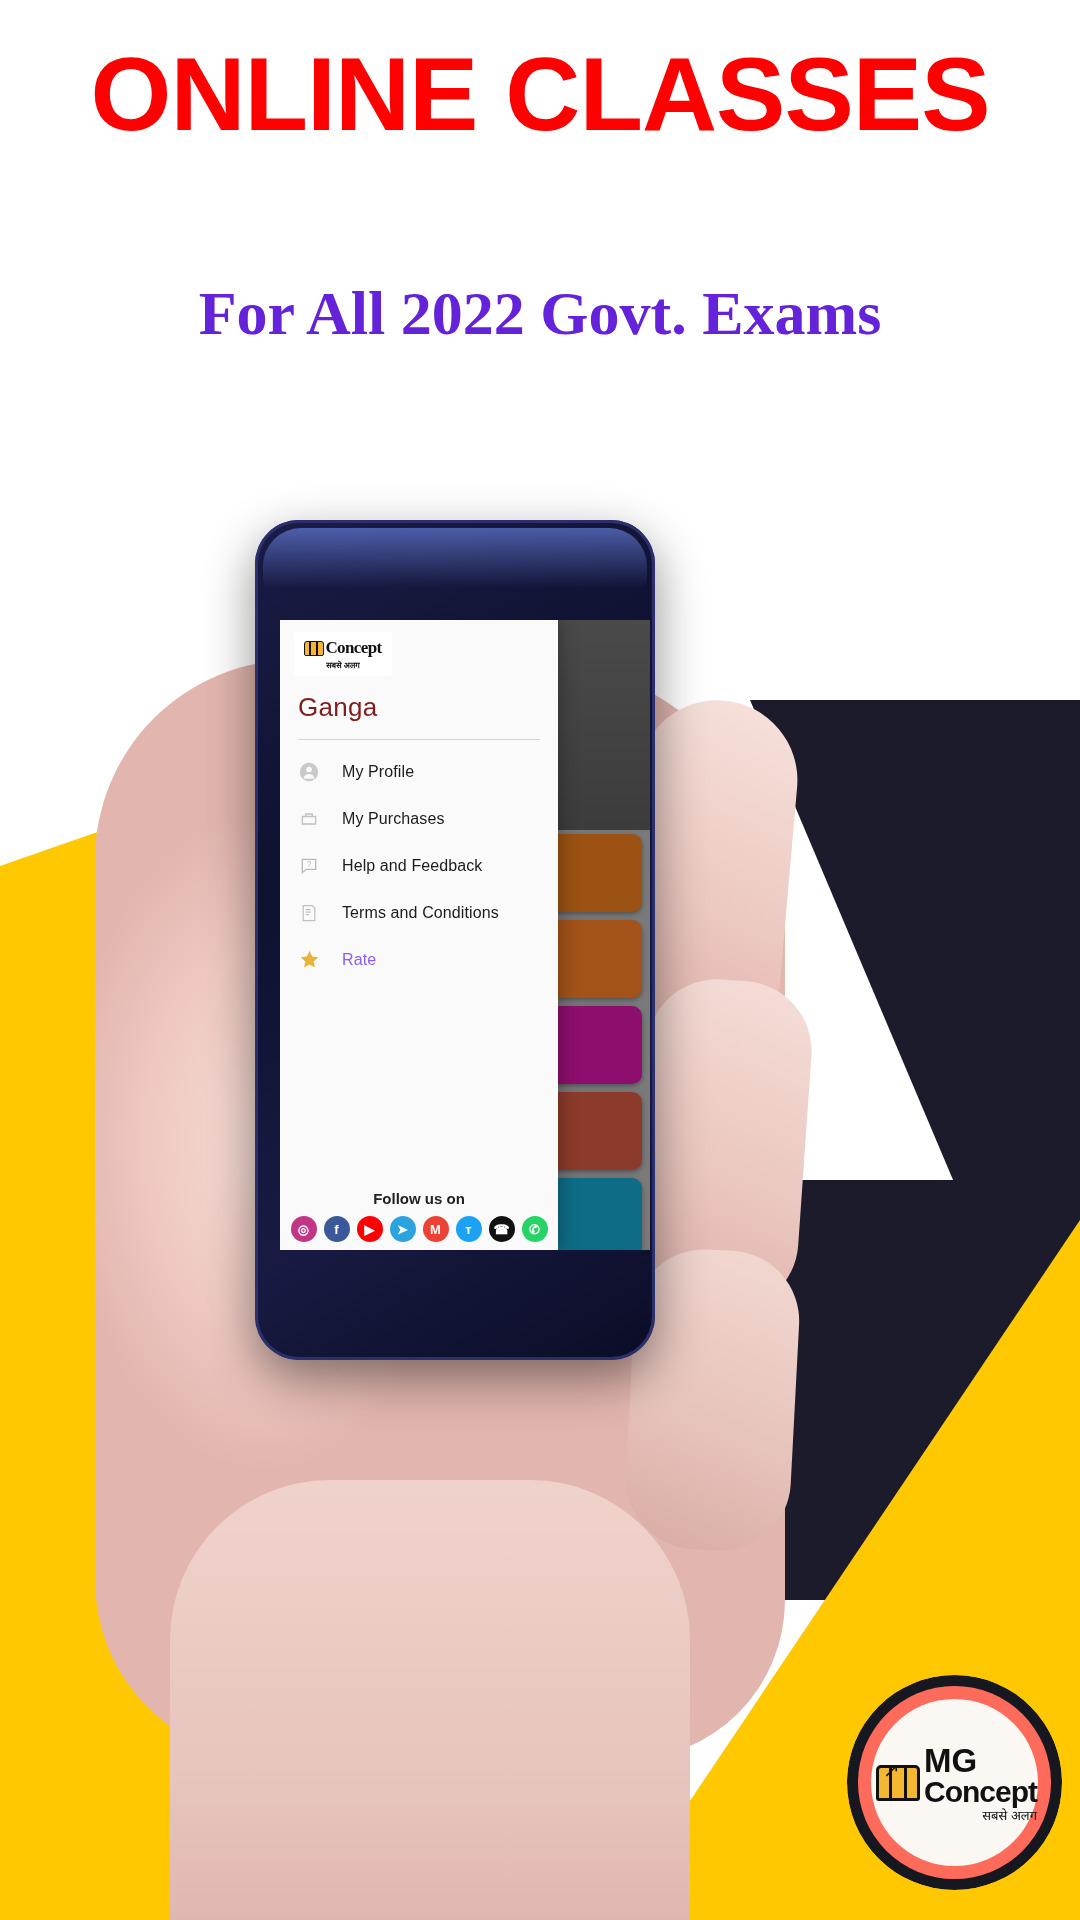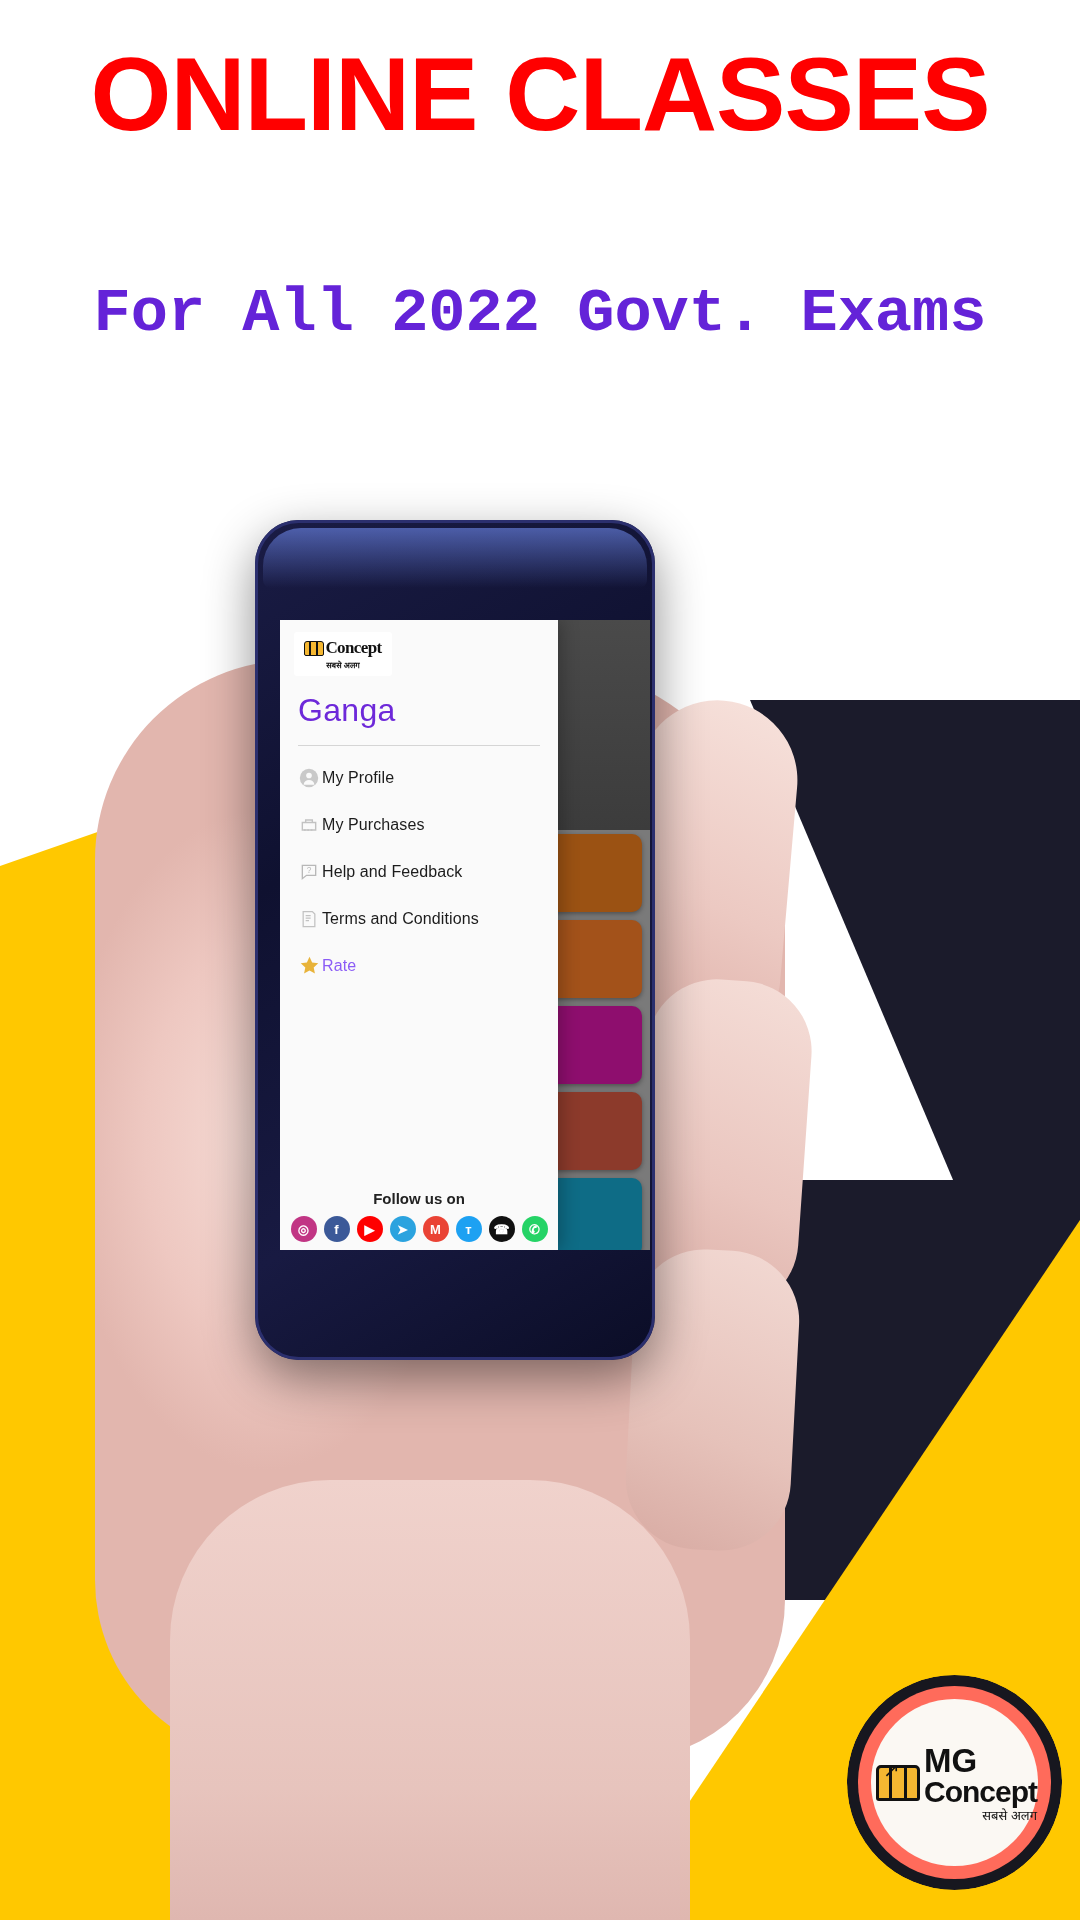--- a/index.html
+++ b/index.html
@@ -45,21 +45,21 @@
     line-height:1.05;
     font-family:"Liberation Sans", sans-serif;
   }
   .subheadline {
     position:absolute; z-index:6; left:0; right:0; top:278px;
     text-align:center;
     color:#6423D8;
     font-size:62px;
     font-weight:bold;
     letter-spacing:0px;
-    font-family:Liberation Mono, monospace;
+    font-family:Liberation Serif, serif;
   }
 
   
   .scene { position:absolute; inset:0; z-index:3; }
 
   .hand {
     position:absolute;
     left:95px; top:660px;
     width:690px; height:1100px;
     background:
@@ -162,28 +162,28 @@
   .logo-fist::before {
     content:""; position:absolute; left:4px; top:0; width:1.6px; height:100%; background:#111;
   }
   .logo-fist::after {
     content:""; position:absolute; left:11px; top:0; width:1.6px; height:100%; background:#111;
   }
   .logo-text { font-size:17px; font-weight:bold; color:#111; letter-spacing:-0.6px; font-family:"Liberation Serif", serif;}
   .logo-sub { font-size:8px; color:#111; margin-top:1px; font-weight:bold; }
 
   .drawer-user {
-    margin:16px 16px 0 18px; font-size:32px; color:#6d28d9; font-weight:normal;
+    margin:16px 16px 0 18px; font-size:26px; color:#7f1d1d; font-weight:normal;
     letter-spacing:0.3px;
   }
   .drawer-divider { margin:16px 18px 0 18px; height:1px; background:#d5d5d5; }
 
   .menu { margin-top:8px; flex:1; }
   .menu-item {
-    display:flex; align-items:center; height:47px; padding-left:18px; gap:2px;
+    display:flex; align-items:center; height:47px; padding-left:18px; gap:22px;
   }
   .menu-ico { width:22px; height:22px; flex:0 0 22px; display:flex; align-items:center; justify-content:center; }
   .menu-label { font-size:16px; color:#1c1c1c; letter-spacing:0.1px; }
   .menu-label.share { color:#3aa0ee; }
   .menu-label.rate  { color:#8b5cf6; }
   .menu-label.logout{ color:#E8564B; }
 
   .follow-wrap { padding-bottom:8px; }
   .follow-title { text-align:center; font-size:15px; color:#222; font-weight:bold; margin-bottom:9px;}
   .social-row { display:flex; justify-content:center; gap:7px; }

